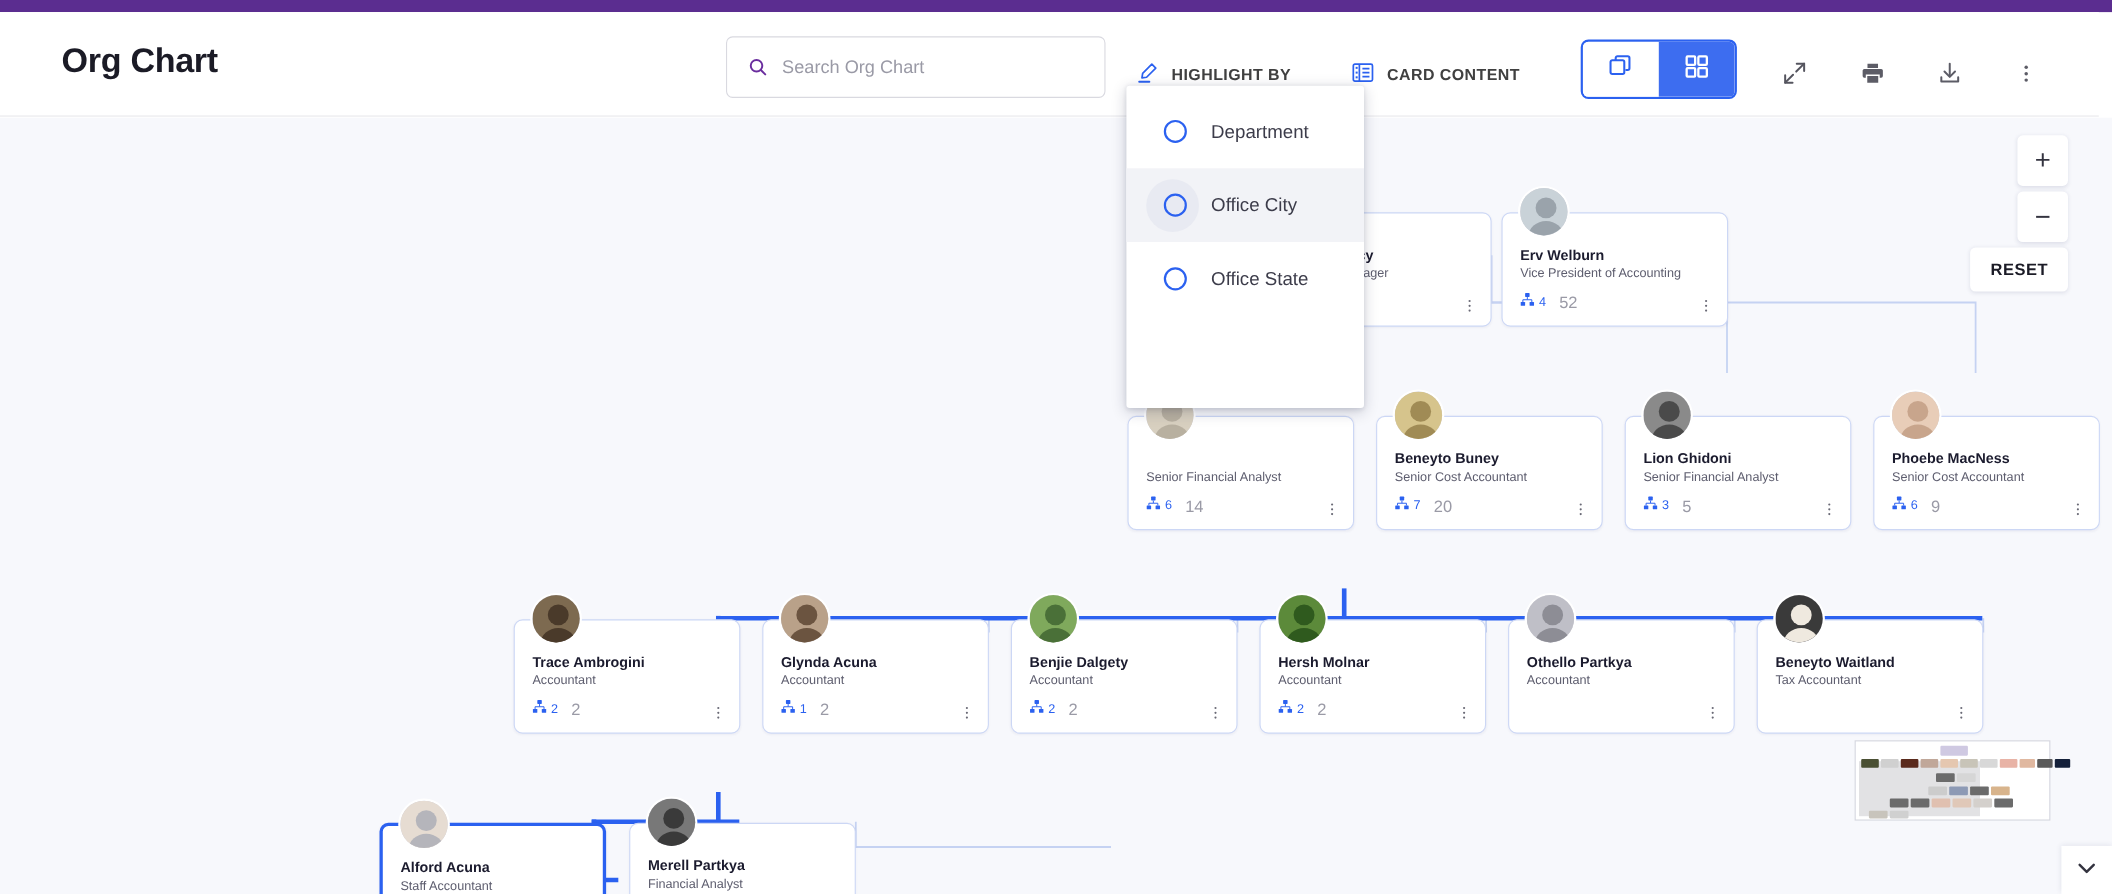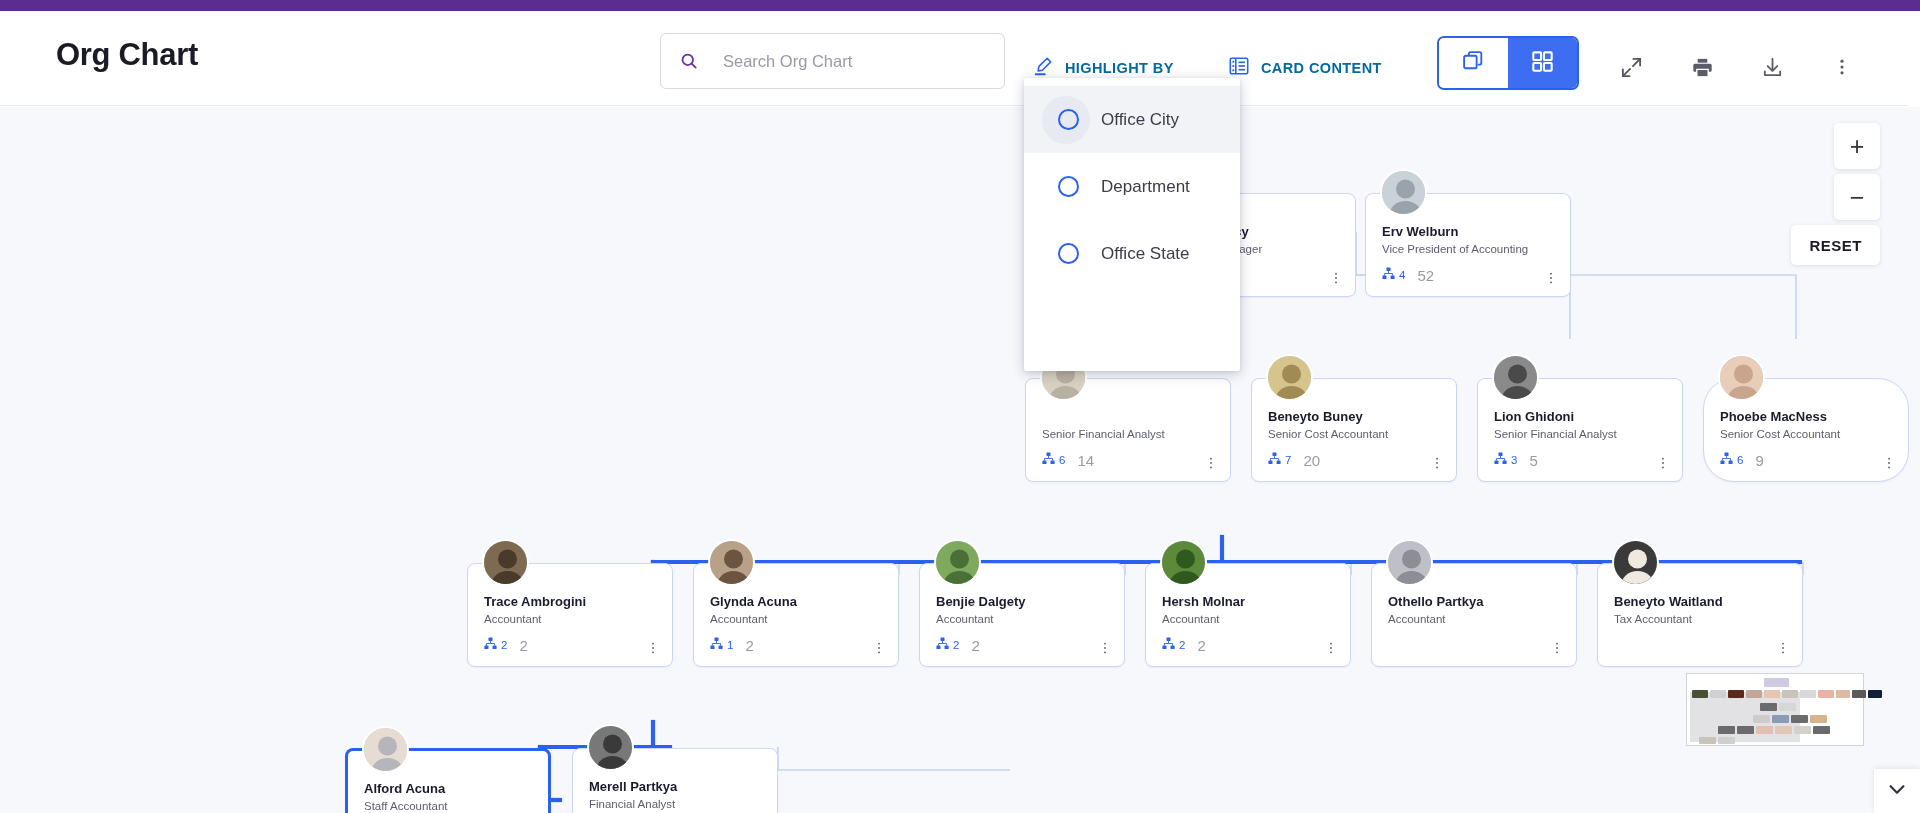--- a/index.html
+++ b/index.html
@@ -31,33 +31,33 @@
   .search-box {
     position: absolute; left: 660px; top: 22px;
     width: 345px; height: 56px;
     border: 1px solid #d9d9e0; border-radius: 6px;
     background: #fff;
     display: flex; align-items: center;
   }
   .search-icon { margin-left: 18px; display: flex; align-items: center; }
   .search-input {
     border: none; outline: none; background: transparent;
-    margin-left: 24px; font-size: 16.5px; color: #333;
+    margin-left: 12px; font-size: 16.5px; color: #333;
     font-family: "Liberation Sans", sans-serif;
     width: 250px;
   }
   .search-input::placeholder { color: #9a9aa6; }
 
   .hdr-action {
     position: absolute; top: 44px;
     display: flex; align-items: center; gap: 11px;
     cursor: pointer;
   }
   .hdr-action .lbl {
-    font-size: 14.5px; font-weight: bold; color: #0369a1;
+    font-size: 14.5px; font-weight: bold; color: #404040;
     letter-spacing: 0.4px;
   }
   #highlight-by { left: 1032px; }
   #card-content { left: 1228px; }
 
   
   .view-toggle {
     position: absolute; left: 1437px; top: 25px;
     width: 142px; height: 54px;
     border: 2px solid #2b61f0; border-radius: 7px;
@@ -498,21 +498,21 @@
             <span class="stat-b">5</span>
           </div>
           <div class="kebab">
             <svg width="14" height="14" viewBox="0 0 24 24" fill="#6a6a76">
               <circle cx="12" cy="4.5" r="1.7"></circle>
               <circle cx="12" cy="12" r="1.7"></circle>
               <circle cx="12" cy="19.5" r="1.7"></circle>
             </svg>
           </div>
         </div>
-        <div class="card" style="left: 1703px; top: 271px; border-radius: 31px;">
+        <div class="card" style="left: 1703px; top: 271px;">
           <div class="avatar">
             <svg width="47" height="47" viewBox="0 0 47 47">
               <rect width="47" height="47" fill="#e8cdb8"></rect>
               <circle cx="23.5" cy="18" r="9.5" fill="#c8a58c"></circle>
               <ellipse cx="23.5" cy="44" rx="16" ry="14" fill="#c8a58c"></ellipse>
             </svg>
           </div>
           <div class="cname">Phoebe MacNess</div>
           <div class="ctitle">Senior Cost Accountant</div>
           <div class="stats">
@@ -748,28 +748,28 @@
     <div class="collapse-btn">
       <span>
         <svg width="22" height="22" viewBox="0 0 24 24" fill="none" stroke="#33333f" stroke-width="2.4" stroke-linecap="round" stroke-linejoin="round">
             <polyline points="5,9 12,16 19,9"></polyline>
           </svg>
       </span>
     </div>
   </div>
 
   <div class="dropdown" id="highlight-dropdown">
+      <div class="dd-item">
+        <div class="radio"></div>
+        <div class="dd-label">Department</div>
+      </div>
       <div class="dd-item hovered">
         <div class="dd-ripple"></div>
         <div class="radio"></div>
         <div class="dd-label">Office City</div>
       </div>
       <div class="dd-item">
         <div class="radio"></div>
-        <div class="dd-label">Department</div>
-      </div>
-      <div class="dd-item">
-        <div class="radio"></div>
         <div class="dd-label">Office State</div>
       </div>
     </div>
 
 </div>
 
 </body></html>

